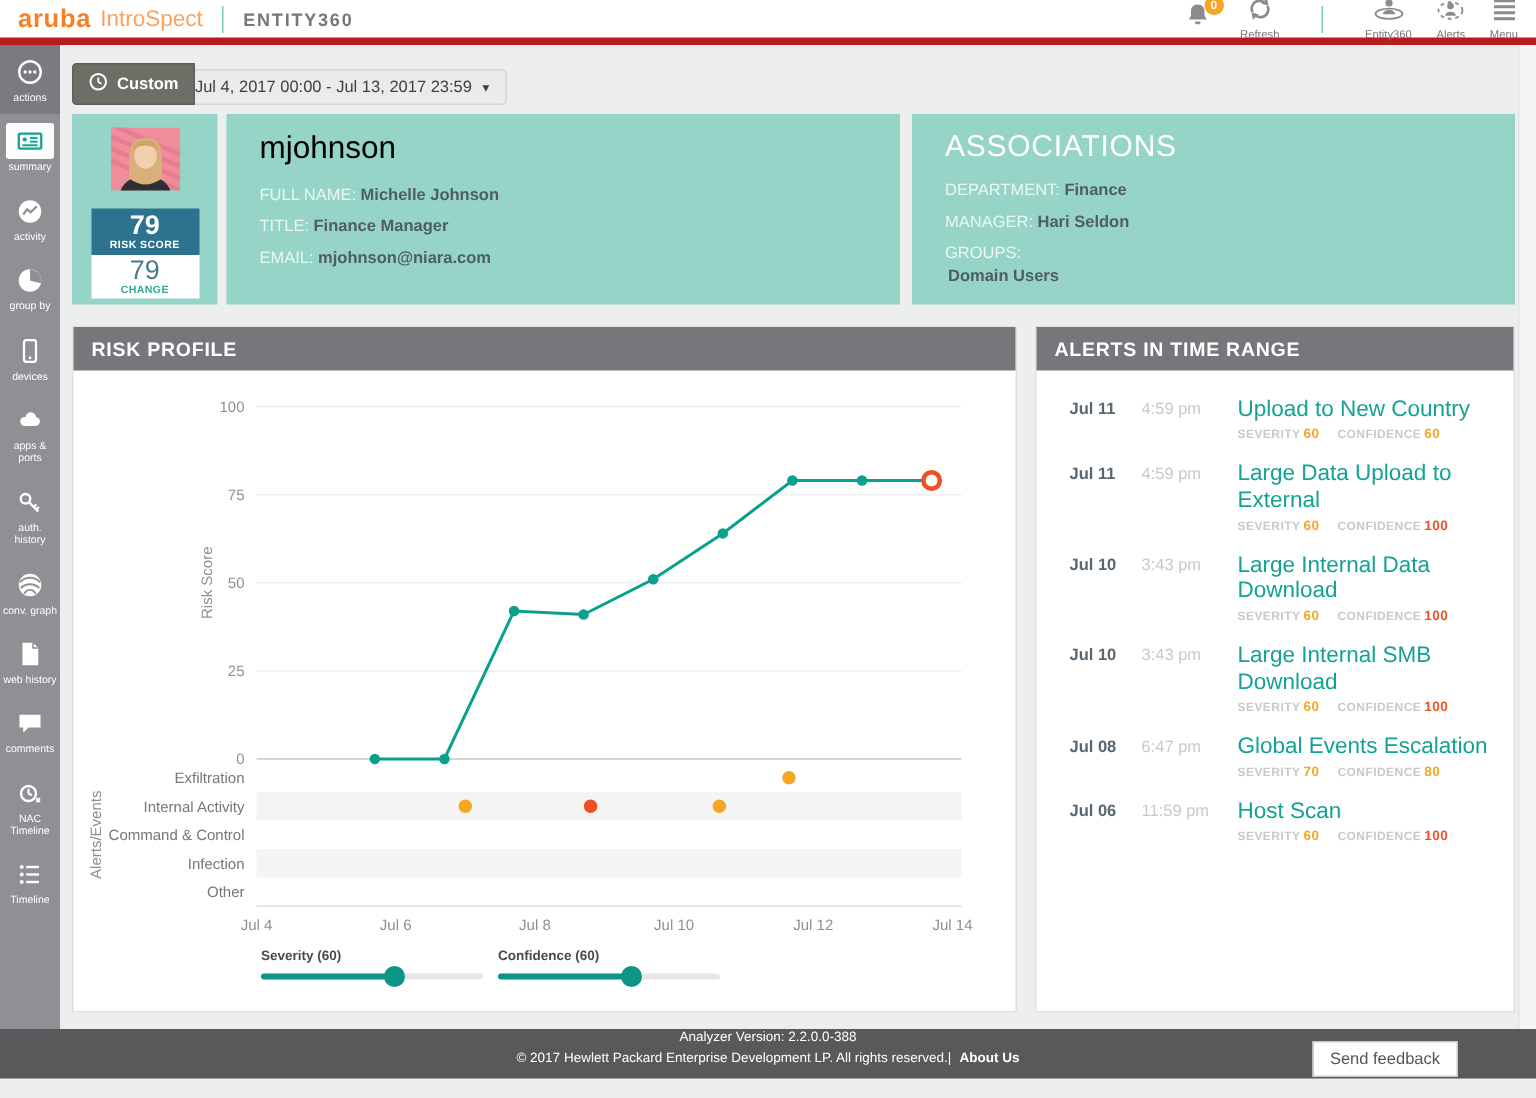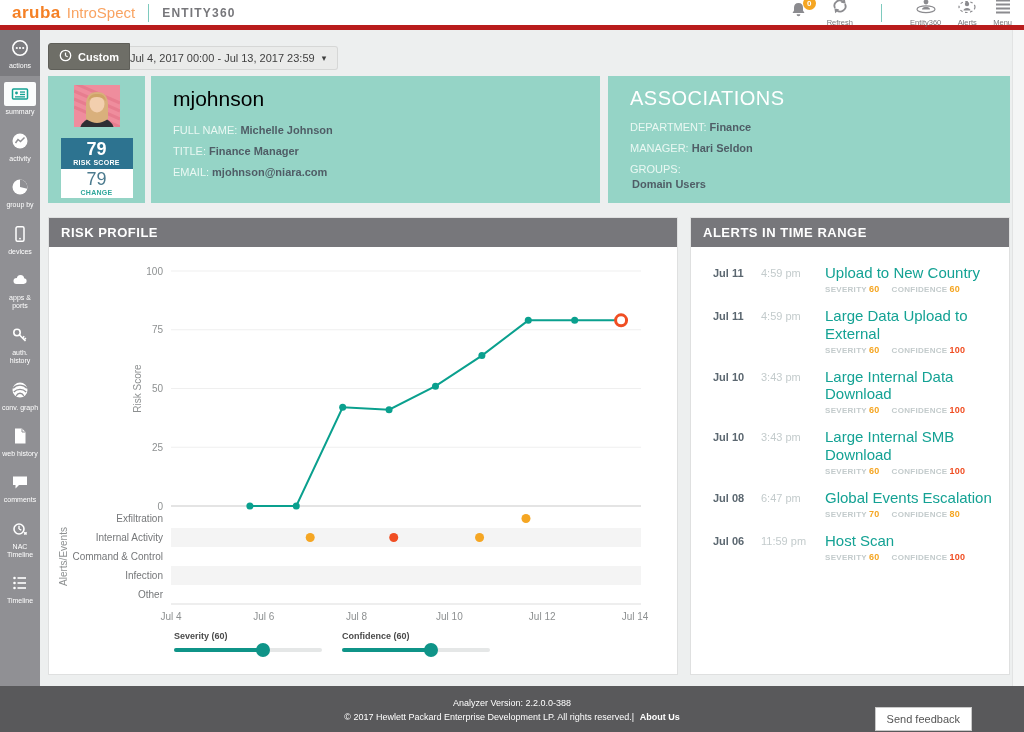--- a/index.html
+++ b/index.html
@@ -58,39 +58,39 @@
   .panels-row { display:flex; gap:12px; margin-top:14px; height:458px; }
   .panel { background:#fff; border:1px solid #dfe0e0; display:flex; flex-direction:column; }
   .risk-panel { width:630px; }
   .alerts-panel { width:320px; }
   .panel-header { background:#77777b; color:#fff; font-size:13px; font-weight:bold; letter-spacing:.5px; padding:7px 12px; flex-shrink:0; }
   .chart-body { padding-top:12px; }
   svg.chart text { font-family:"Liberation Sans", sans-serif; }
   .ticktext { font-size:10px; fill:#8d9091; }
   .cattext  { font-size:10px; fill:#757779; }
 
-  .sliders-row { display:flex; gap:20px; margin-left:125px; margin-top:2px; }
+  .sliders-row { display:flex; gap:10px; margin-left:125px; margin-top:2px; }
   .slider { width:148px; }
   .slider-label { font-size:9px; font-weight:bold; color:#4a4a4a; margin-bottom:7px; }
   .slider-track { position:relative; height:4px; background:#e5e7e7; border-radius:2px; cursor:pointer; }
   .slider-fill { position:absolute; left:0; top:0; bottom:0; background:#0f9488; border-radius:2px; }
   .slider-knob { position:absolute; top:50%; transform:translate(-50%,-50%); width:14px; height:14px; background:#0f9488; border-radius:50%; cursor:grab; }
 
   
   .alerts-list { padding:17px 8px 0 22px; display:flex; flex-direction:column; gap:13px; }
   .alert-row { display:flex; }
   .a-date { width:48px; font-size:11px; font-weight:bold; color:#5b6770; padding-top:3px; flex-shrink:0; }
   .a-time { width:64px; font-size:11px; color:#c3cbcc; padding-top:3px; flex-shrink:0; }
   .a-body { flex:1; }
   .a-title { color:#14a294; font-size:15px; line-height:1.15; cursor:pointer; }
   .a-meta { margin-top:3px; font-size:8px; font-weight:bold; color:#c3cbcc; letter-spacing:.3px; }
   .a-meta .val { font-size:9px; margin-left:2px; margin-right:12px; }
 
   
-  .footer { height:46px; background:#59595b; color:#fff; text-align:center; padding-top:12px; position:relative; }
+  .footer { height:33px; background:#59595b; color:#fff; text-align:center; padding-top:0; position:relative; }
   .f-line1 { font-size:9px; margin-bottom:4px; }
   .f-line2 { font-size:9px; }
   .f-line2 b { margin-left:3px; }
   .feedback-btn { position:absolute; right:52px; bottom:1px; background:#fff; border:1px solid #c9c9c9; color:#555; font-size:11px; padding:5px 11px; cursor:pointer; font-family:"Liberation Sans", sans-serif; }
 </style>
 </head>
 <body>
 
 <div class="topbar">
   <span class="brand">aruba</span>

